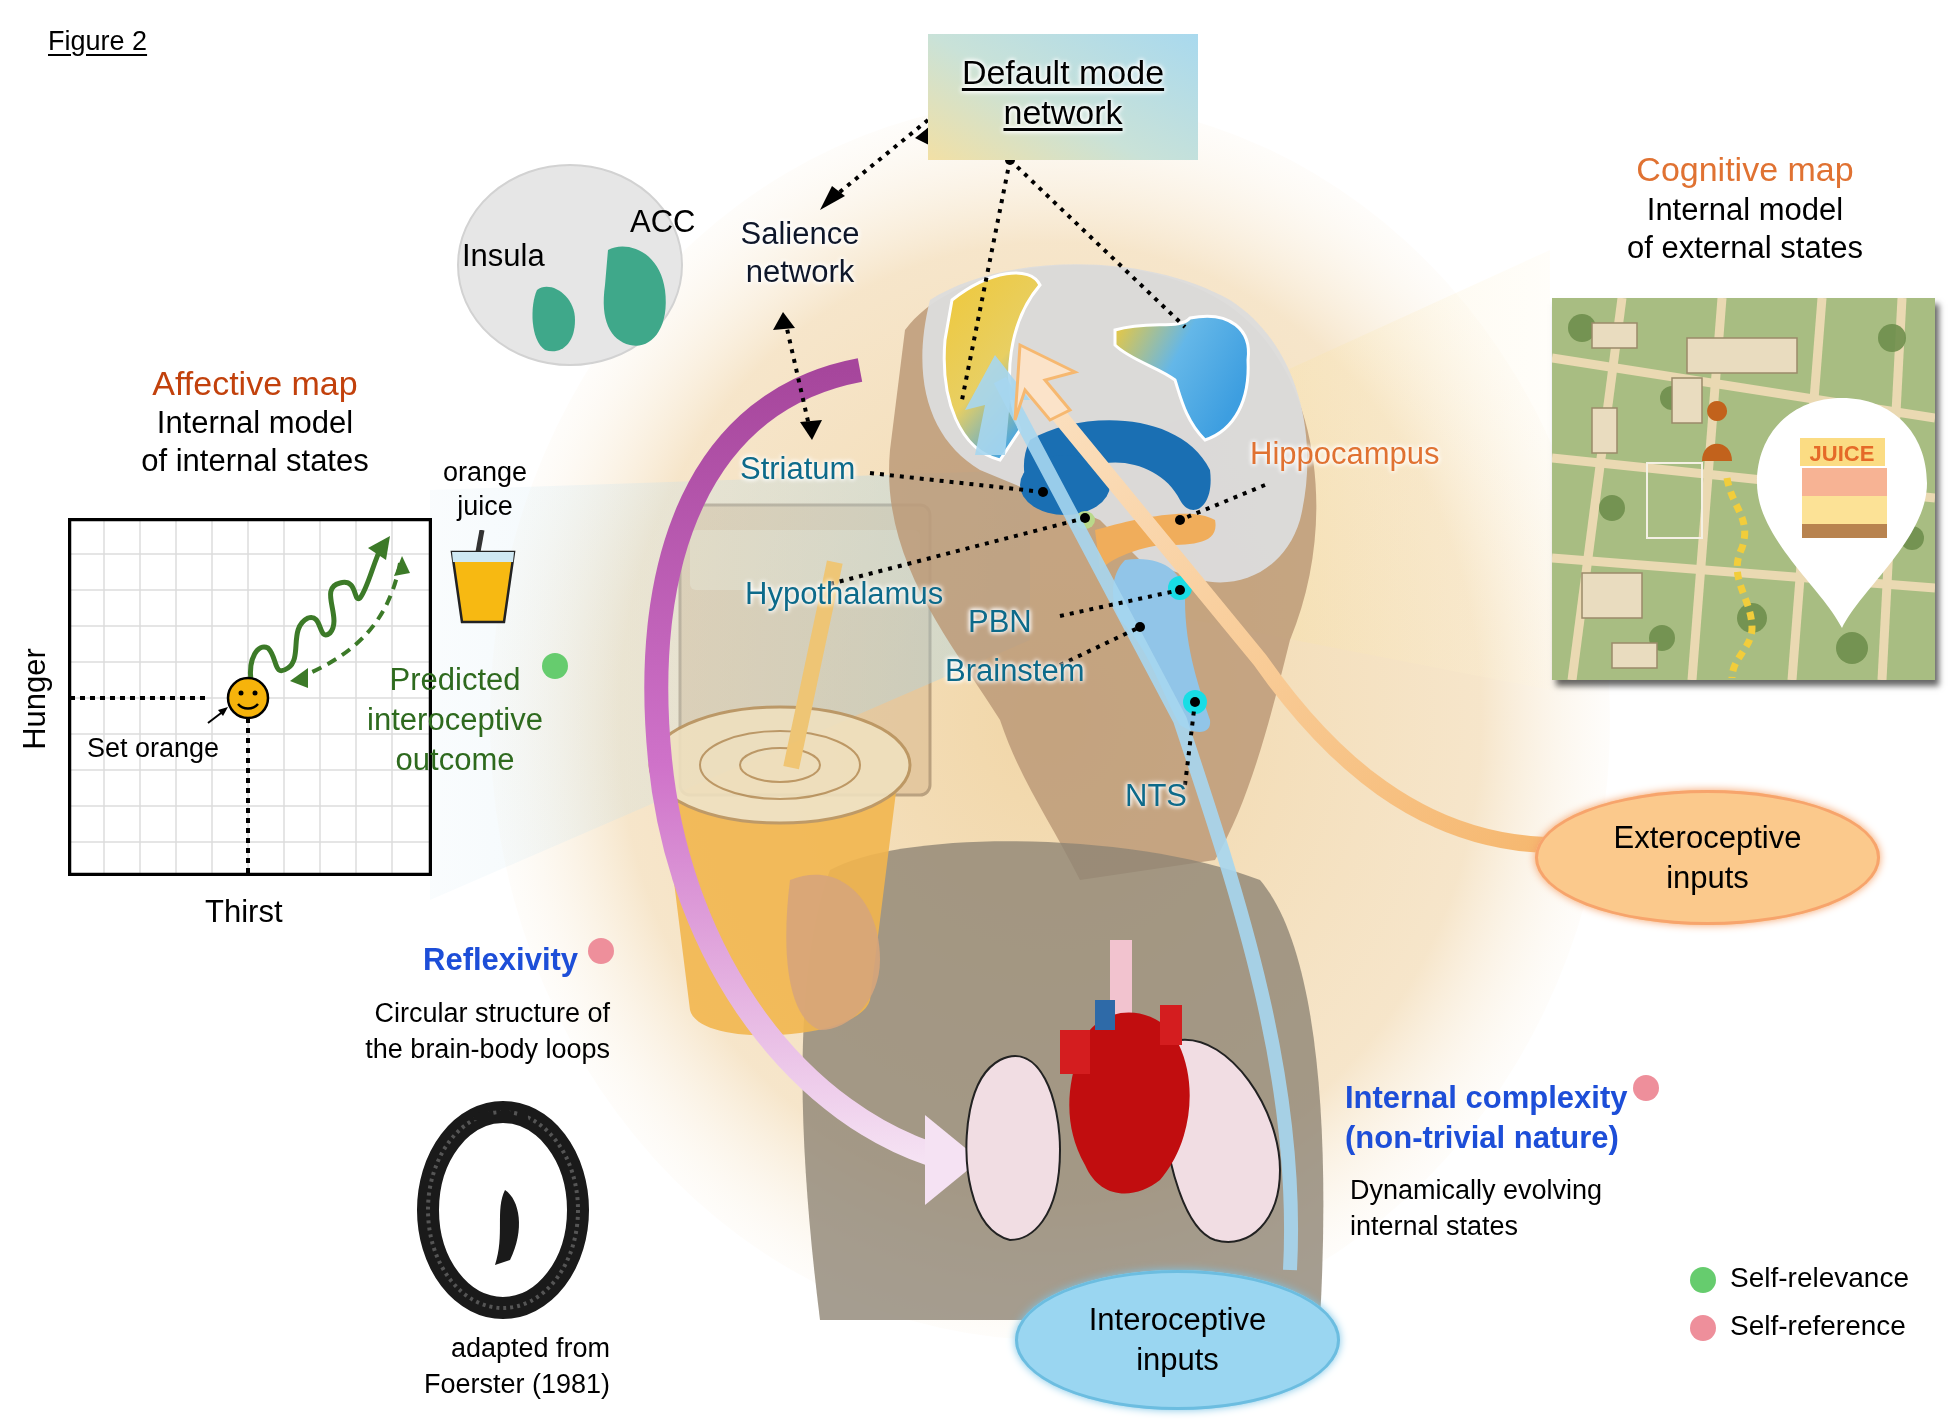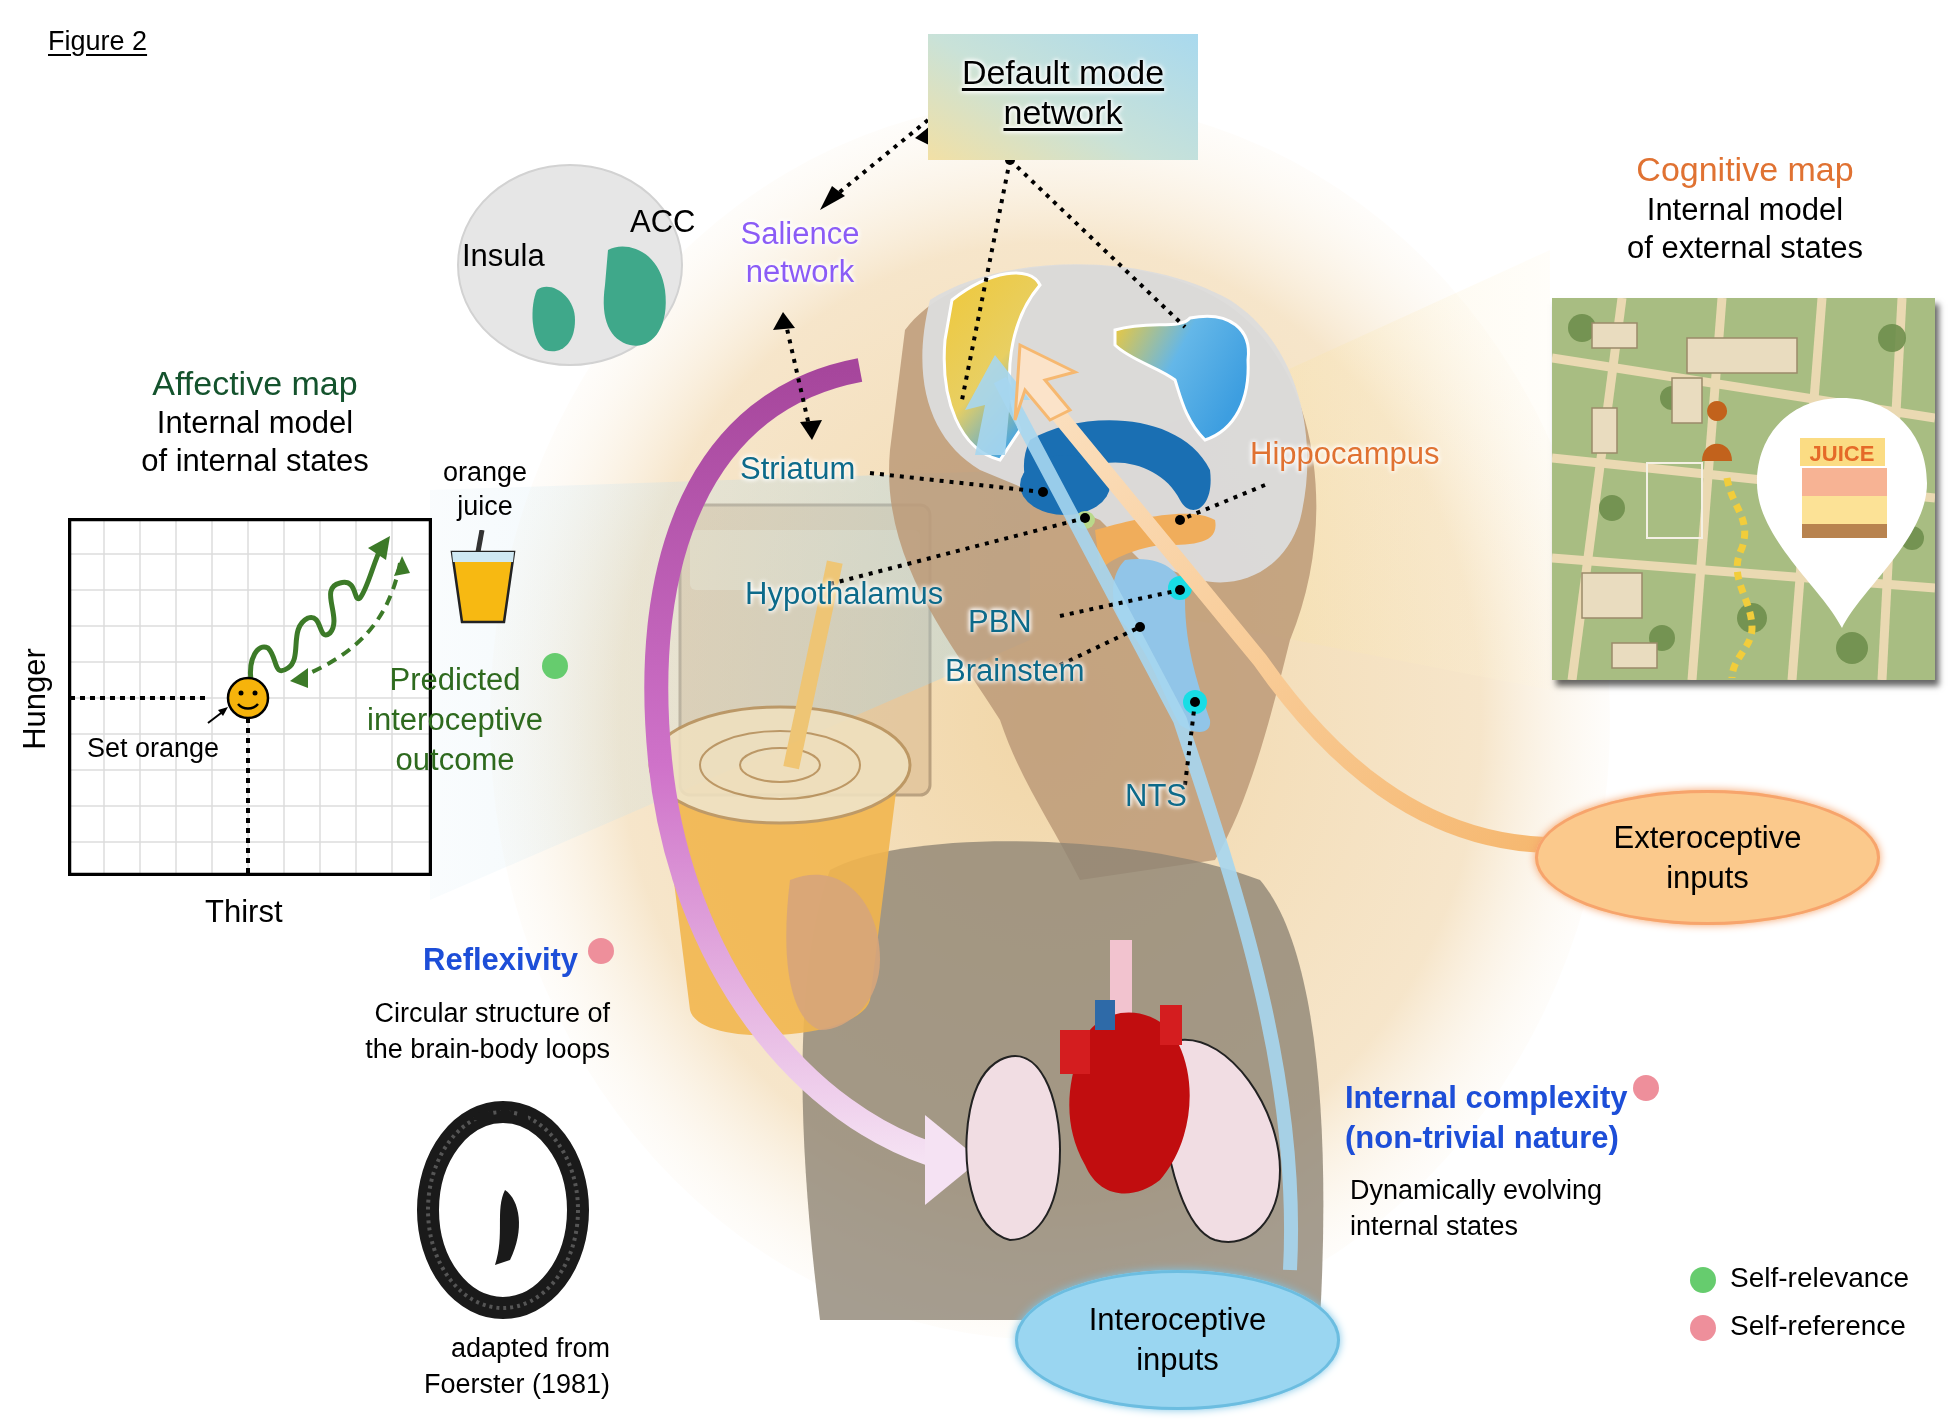--- a/index.html
+++ b/index.html
@@ -2,21 +2,21 @@
 <html><head>
 <meta charset="utf-8">
 <style>
   html,body{margin:0;padding:0;background:#fff;}
   body{width:1956px;height:1420px;position:relative;overflow:hidden;font-family:"Liberation Sans",sans-serif;color:#000;}
   .abs{position:absolute;}
   .center{text-align:center;}
   #fig-title{left:48px;top:26px;font-size:27px;font-weight:normal;text-decoration:underline;text-underline-offset:4px;}
   #scene-bg{left:0;top:0;width:1956px;height:1420px;}
   .lbl{font-size:31px;line-height:38px;}
-  .teal{color:#8b5cf6;}
+  .teal{color:#0f172a;}
   .blue{color:#0d6a8a;}
   .orange{color:#e07232;}
   .purple{color:#1d4ed8;font-weight:bold;}
   .green{color:#2e6a1e;}
   .halo{text-shadow:0 0 4px #fff,0 0 4px #fff,0 0 6px #fff;}
   #dmn-box{left:928px;top:34px;width:270px;height:126px;background:linear-gradient(30deg,#f2e0a5 0%,#c9e2d8 45%,#a9d9ee 100%);}
   #dmn-box span{display:block;font-size:34px;line-height:40px;text-decoration:underline;text-underline-offset:4px;}
   #dmn-text{position:absolute;left:0;right:0;top:18px;}
   .legend-dot{width:26px;height:26px;border-radius:50%;display:inline-block;vertical-align:middle;margin-right:14px;}
   .legend-row{font-size:28px;line-height:36px;margin-bottom:12px;}
@@ -174,21 +174,21 @@
 <div class="abs lbl" style="left:630px;top:203px;">ACC</div>
 
 <div class="abs lbl blue halo" style="left:740px;top:450px;">Striatum</div>
 <div class="abs lbl orange halo" style="left:1250px;top:435px;">Hippocampus</div>
 <div class="abs lbl blue halo" style="left:745px;top:575px;">Hypothalamus</div>
 <div class="abs lbl blue halo" style="left:968px;top:603px;">PBN</div>
 <div class="abs lbl blue halo" style="left:905px;top:652px;margin-left:40px;">Brainstem</div>
 <div class="abs lbl blue halo" style="left:1125px;top:777px;">NTS</div>
 
 <div class="abs center" style="left:95px;top:362px;width:320px;">
-  <div class="lbl" style="color:#14532d;font-size:34px;line-height:42px;">Affective map</div>
+  <div class="lbl" style="color:#c2410c;font-size:34px;line-height:42px;">Affective map</div>
   <div class="lbl">Internal model</div>
   <div class="lbl">of internal states</div>
 </div>
 <svg id="grid-box" class="abs" viewBox="0 0 364 358">
   <g stroke="#dcdcdc" stroke-width="1.5">
     <line x1="36" y1="0" x2="36" y2="358"></line>
       <line x1="72" y1="0" x2="72" y2="358"></line>
       <line x1="108" y1="0" x2="108" y2="358"></line>
     <line x1="144" y1="0" x2="144" y2="358"></line>
       <line x1="180" y1="0" x2="180" y2="358"></line>

